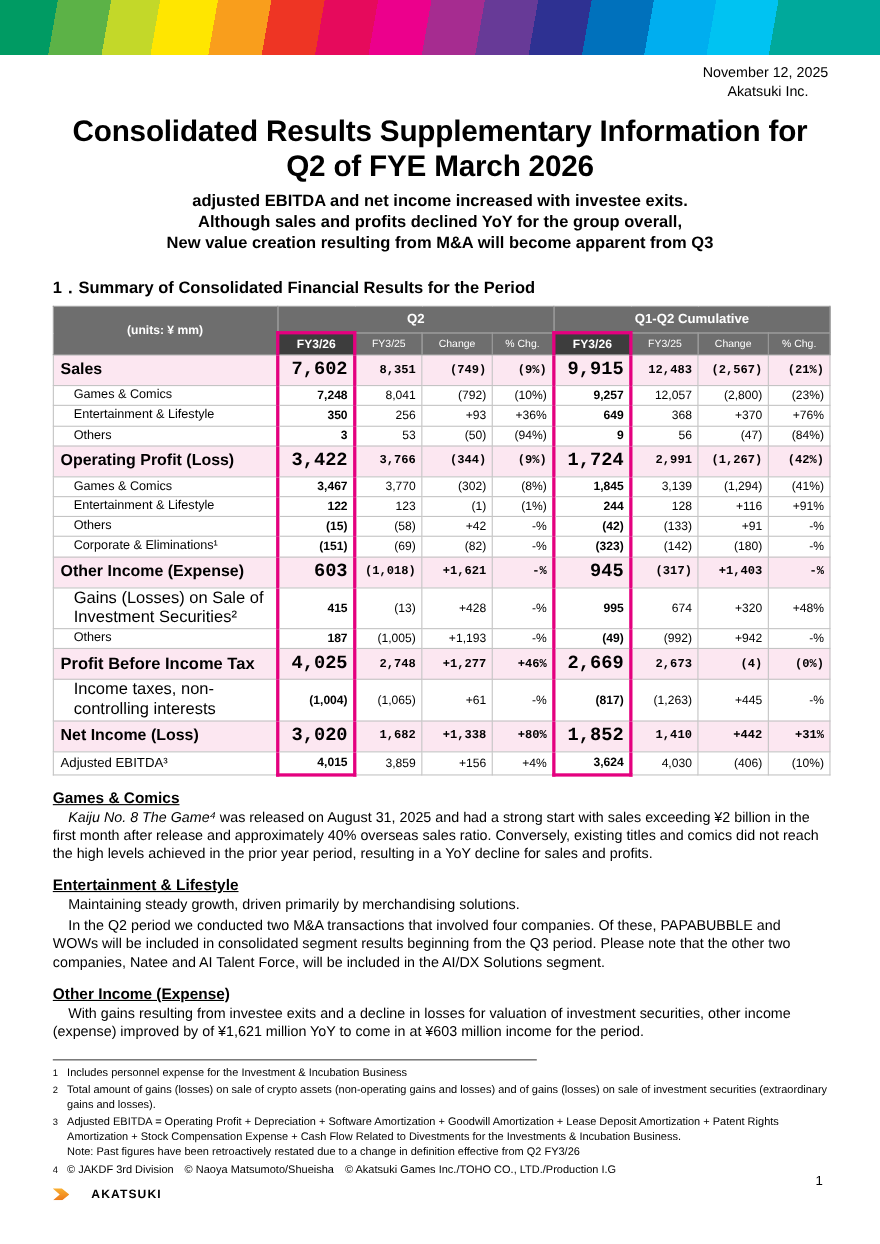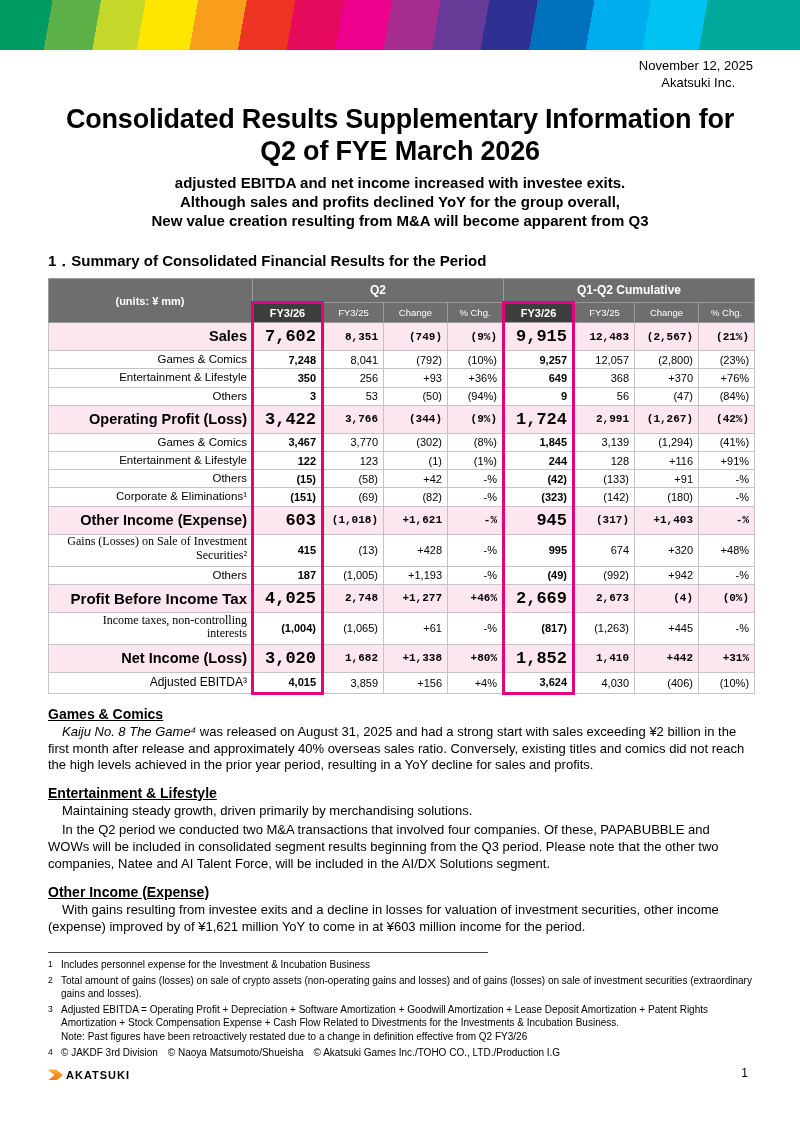--- a/index.html
+++ b/index.html
@@ -44,32 +44,32 @@
     background: var(--header-gray, #6e6e6e);
     color: #fff; text-align: center;
     border: 1px solid #9b9b9b;
   }
   .th-units { font-size: 11px; font-weight: bold; }
   .th-group { font-size: 12px; font-weight: bold; padding: 4px 0; }
   .th-col   { font-size: 9.5px; font-weight: normal; padding: 3px 0; }
   .th-col.th-fy26 { background: var(--header-dark, #3d3d3d); font-size: 11px; font-weight: bold; }
 
   .fin tbody td { border: 1px solid #c4c4c4; }
-  .c-label { text-align: right; line-height: 1.15; }
+  .c-label { text-align: left; line-height: 1.15; }
   .c-val { text-align: right; padding: 2px 5px; font-size: 11px; }
   .c-fy26 { font-weight: bold; }
 
   .row-major td, .row-major-sm td { background: var(--row-highlight-bg, #fce7f1); }
   .row-major .c-label    { font-size: 14.5px; font-weight: bold; padding: 4px 4px 4px 6px; }
   .row-major-sm .c-label { font-size: 15px;   font-weight: bold; padding: 4px 4px 4px 6px; }
   .row-major .c-val, .row-major-sm .c-val { font-weight: bold; font-family: Liberation Mono, monospace; }
   .row-major .c-fy26, .row-major-sm .c-fy26 { font-size: 17px; padding-top: 1px; padding-bottom: 1px; }
 
   .row-sub .c-label  { font-size: 11.5px; padding: 2px 4px 2px 18px; }
-  .row-sub2 .c-label { font-size: 12px; padding: 0 4px 2px 18px; font-family: Liberation Serif, serif; }
+  .row-sub2 .c-label { font-size: 15px; padding: 0 4px 2px 18px; }
   .row-sub2 td { height: 32px; }
   .row-plain .c-label { font-size: 12px; padding: 3px 4px 3px 6px; }
   .row-major td, .row-major-sm td { height: 28px; }
   .row-sub td { height: 18px; }
   .row-plain td { height: 20px; }
 
   .hl { border-left: 3px solid var(--highlight-border, #e4007f) !important;
         border-right: 3px solid var(--highlight-border, #e4007f) !important; }
   .hl-top { border-top: 3px solid var(--highlight-border, #e4007f) !important; }
   .hl-bottom { border-bottom: 3px solid var(--highlight-border, #e4007f) !important; }
@@ -78,21 +78,21 @@
   .sec-heading { font-size: 14px; font-weight: bold; text-decoration: underline; }
   .body-para { margin-top: 2px; font-size: 13px; line-height: 1.3; text-indent: 14px; }
   .body-para em { font-style: italic; }
 
   .footnotes { margin: 16px 48px 0; padding-top: 6px; position: relative; }
   .footnotes::before { content: ""; position: absolute; top: 0; left: 0; width: 440px; border-top: 1px solid #444; }
   .fn-row { display: flex; align-items: flex-start; margin-bottom: 3px; }
   .fn-num { flex: none; width: 13px; font-size: 8.5px; padding-top: 1px; }
   .fn-text { font-size: 10px; line-height: 1.32; white-space: pre-line; }
 
-  .logo-row { margin: 10px 48px 0; display: flex; align-items: center; gap: 3px; }
+  .logo-row { margin: 10px 48px 0; display: flex; align-items: center; gap: 20px; }
   .logo-mark {
     display: inline-block; width: 15px; height: 11px;
     background: linear-gradient(180deg, #f9b233, #ee7b1a);
     clip-path: polygon(0 0, 55% 0, 100% 50%, 55% 100%, 0 100%, 42% 50%);
   }
   .logo-text { font-size: 11px; font-weight: bold; letter-spacing: 1px; }
 
   .page-number { position: absolute; right: 52px; top: 1066px; font-size: 12px; }
 </style>
 </head>

